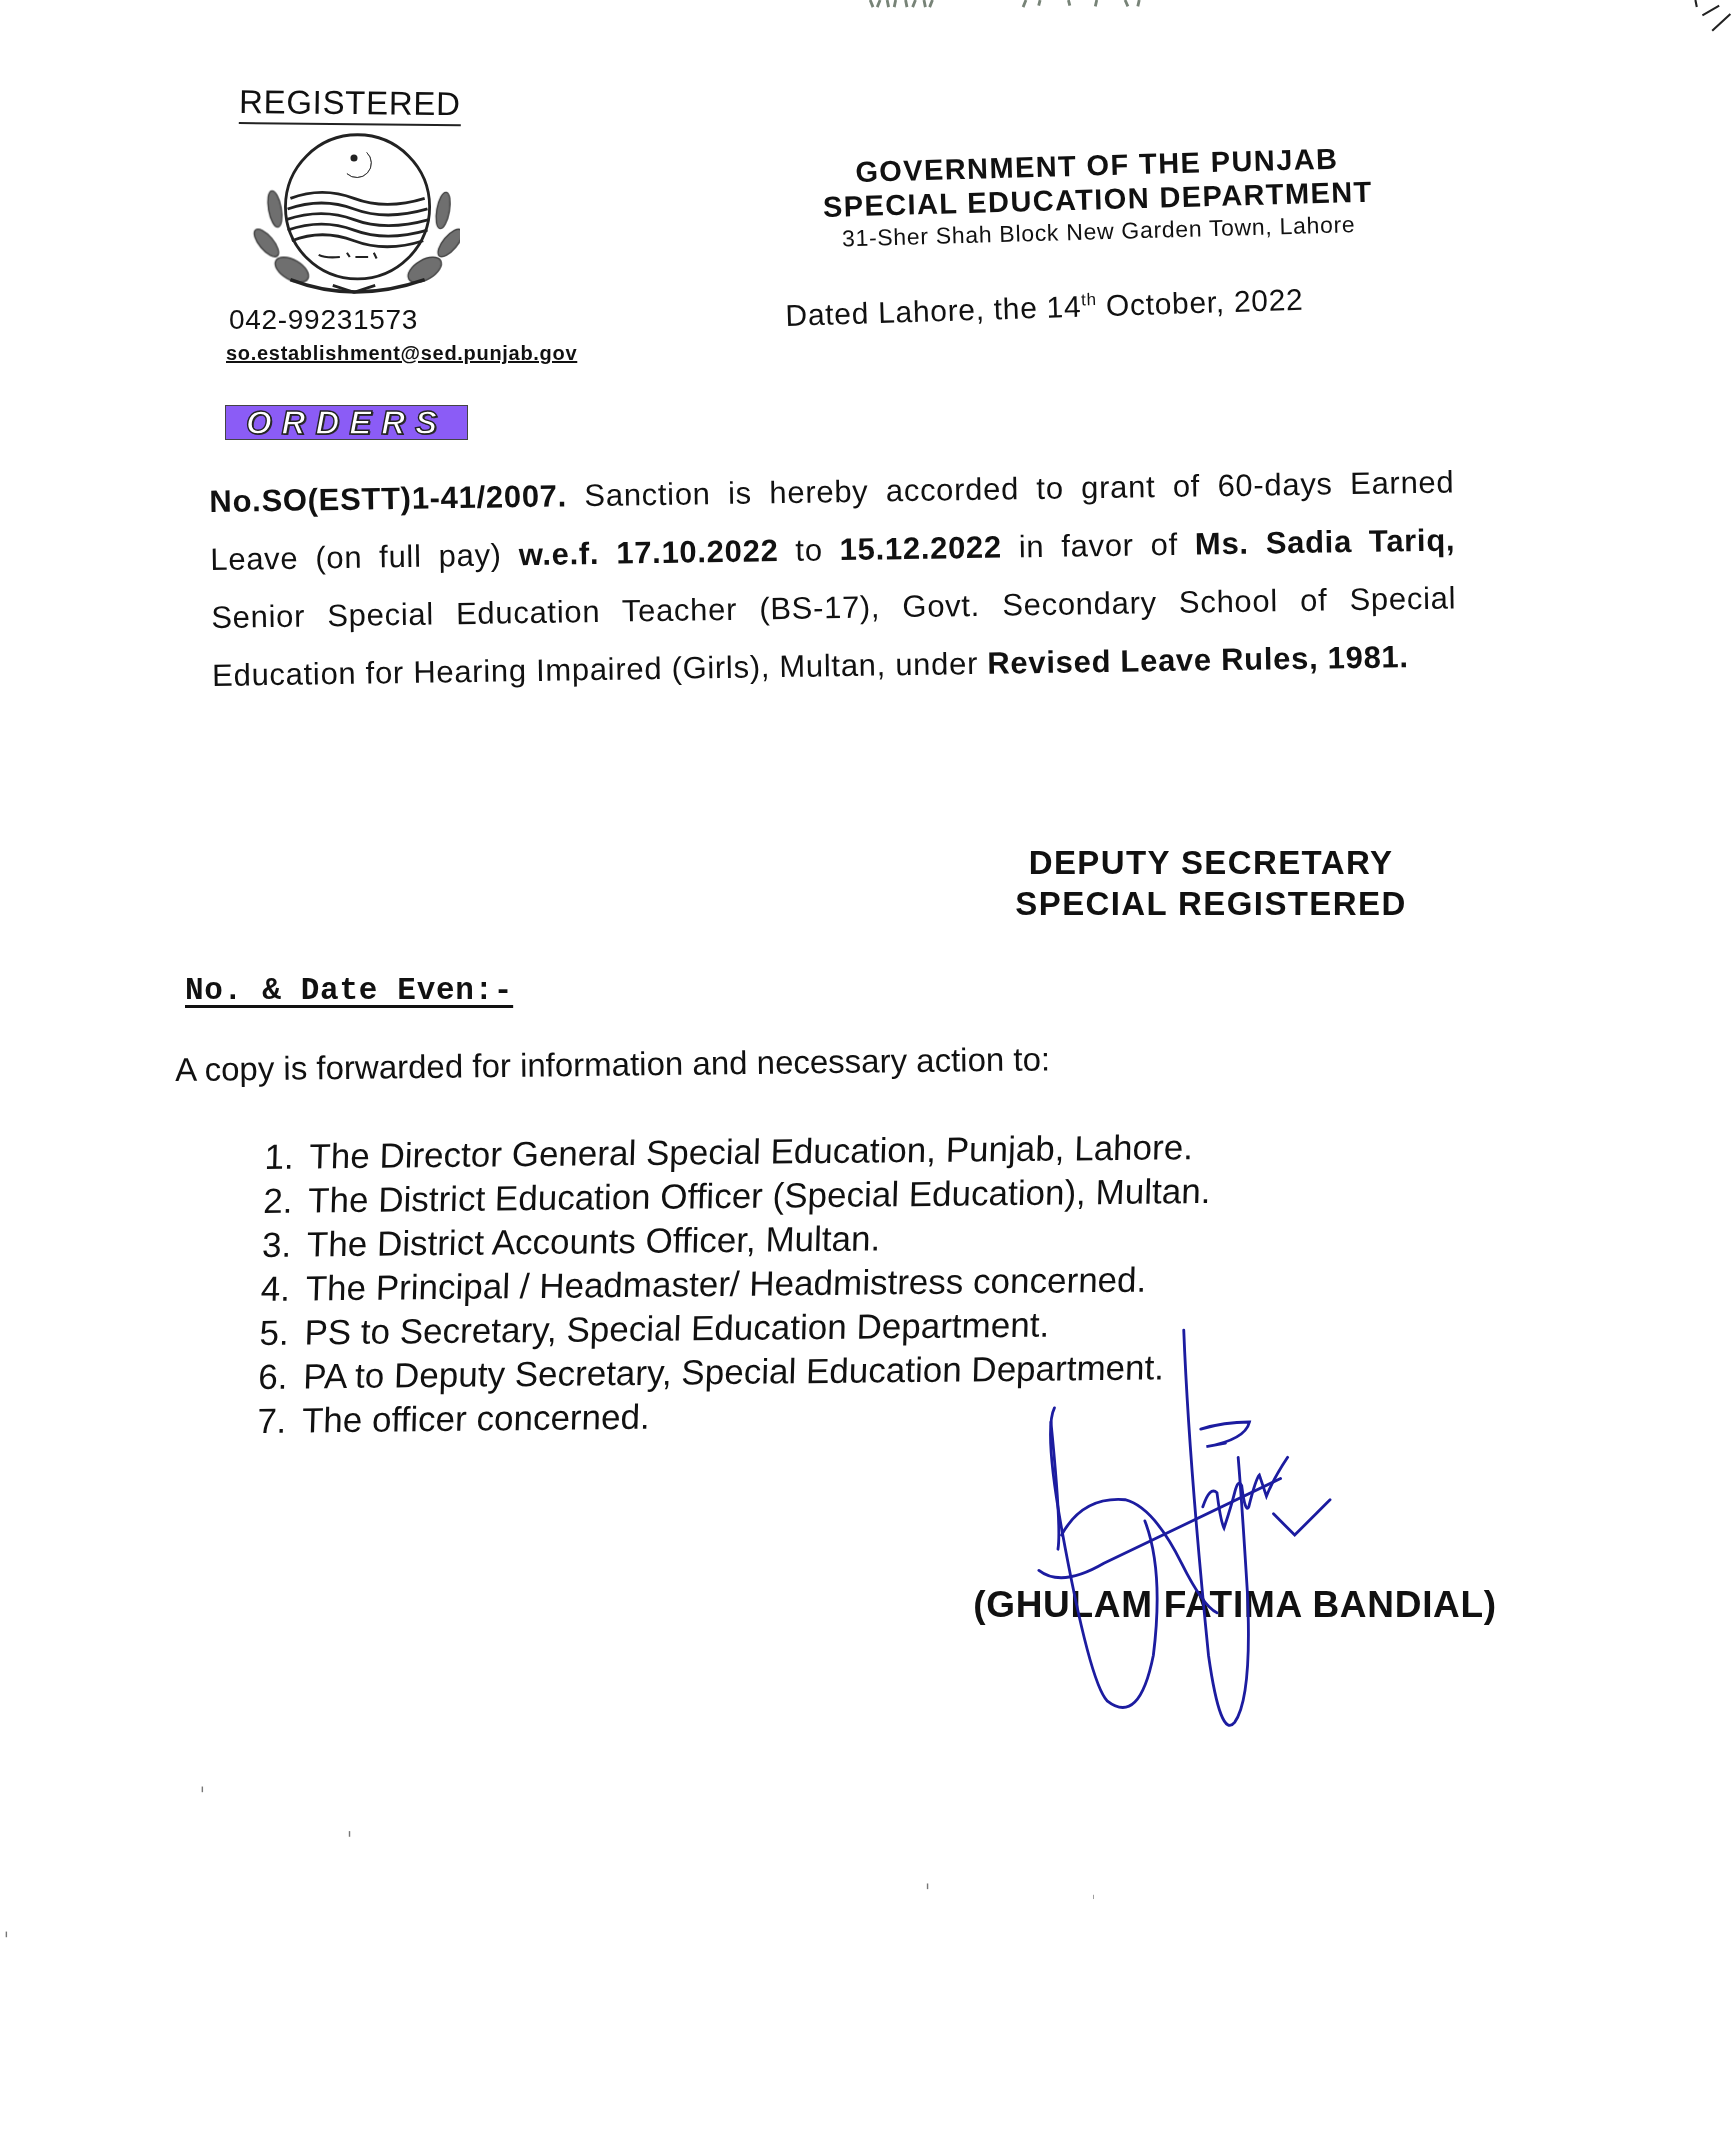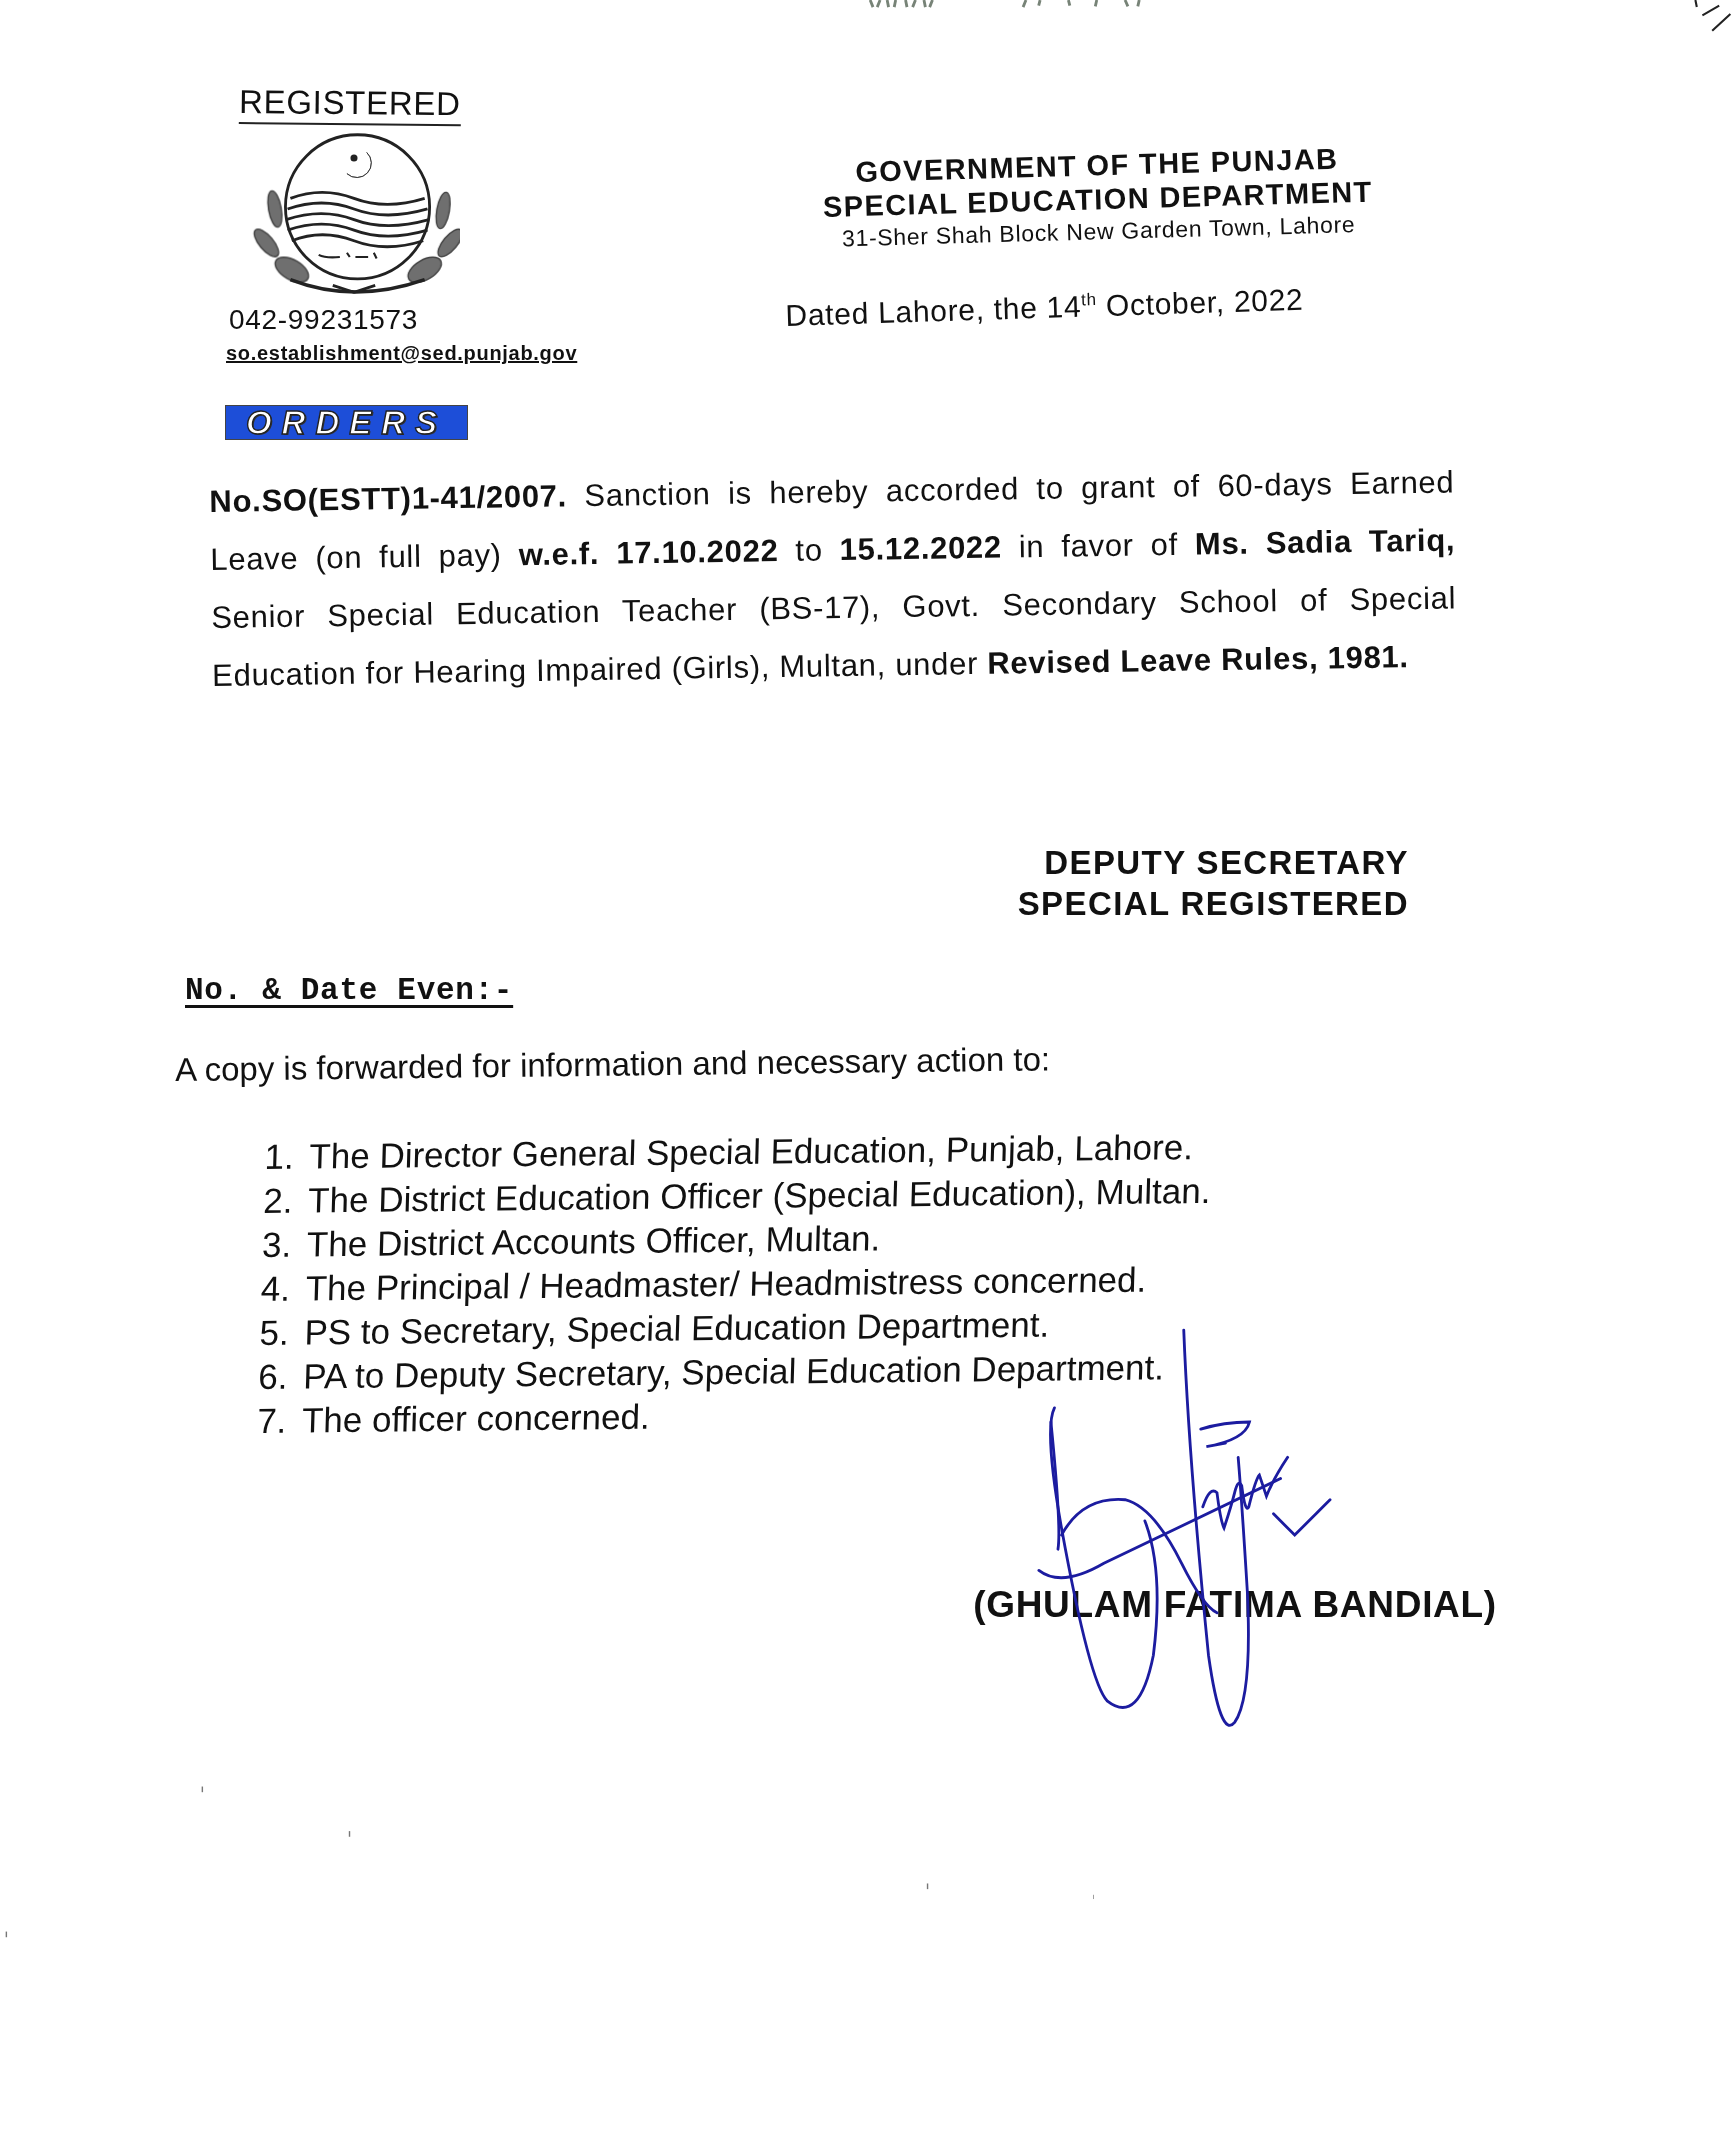--- a/index.html
+++ b/index.html
@@ -16,32 +16,32 @@
 
   
   .gov-block { left: 785px; top: 157px; transform: rotate(-1.6deg); transform-origin: left top; text-align: center; width: 623px; }
   .gov-line1 { font-size: 29px; font-weight: bold; letter-spacing: 1.4px; line-height: 34px; }
   .gov-line2 { font-size: 29px; font-weight: bold; letter-spacing: 1.4px; line-height: 34px; }
   .gov-line3 { font-size: 23px; letter-spacing: 0.7px; line-height: 30px; }
   .dated { left: 785px; top: 299px; font-size: 30px; transform: rotate(-1.8deg); transform-origin: left top; letter-spacing: 0.7px; }
   .dated sup { font-size: 17px; vertical-align: 11.3px; }
 
   
-  .orders { left: 225px; top: 405px; height: 35px; width: 243px; background: #1d4ed8;
+  .orders { left: 225px; top: 405px; height: 35px; width: 243px; background: #8b5cf6;
             border: 1.4px solid #444; box-sizing: border-box; display: flex; align-items: center; justify-content: center;
             font-size: 33px; font-weight: 900; font-style: italic; letter-spacing: 10px; color: #fff;
             -webkit-text-stroke: 1.4px #222; text-shadow: 1.4px 1.4px 0 #333; }
 
   
   .para { left: 209px; top: 473px; width: 1245px; font-size: 31px; line-height: 58px; letter-spacing: 0.7px;
           text-align: justify; transform: rotate(-0.9deg); transform-origin: left top; white-space: normal; }
   .para b { font-weight: bold; }
 
   
-  .deputy { left: 1013px; top: 842px; width: 396px; text-align: right; font-size: 33px; font-weight: bold;
+  .deputy { left: 1013px; top: 842px; width: 396px; text-align: center; font-size: 33px; font-weight: bold;
             line-height: 41px; letter-spacing: 1.4px; }
 
   
   .nodate { left: 185px; top: 973px; font-size: 31px; font-weight: bold; text-decoration: underline; text-underline-offset: 5.7px; letter-spacing: 0.7px; font-family: Liberation Mono, monospace; }
   .copyline { left: 175px; top: 1051px; font-size: 33px; transform: rotate(-0.7deg); transform-origin: left top; }
 
   
   .cc-list { left: 255px; top: 1135px; transform: skewX(-2.2deg) rotate(-0.6deg); transform-origin: left top; }
   .cc-item { display: flex; font-size: 35px; line-height: 44px; height: 44px; }
   .cc-num { width: 55px; text-align: right; padding-right: 15.6px; box-sizing: border-box; }

